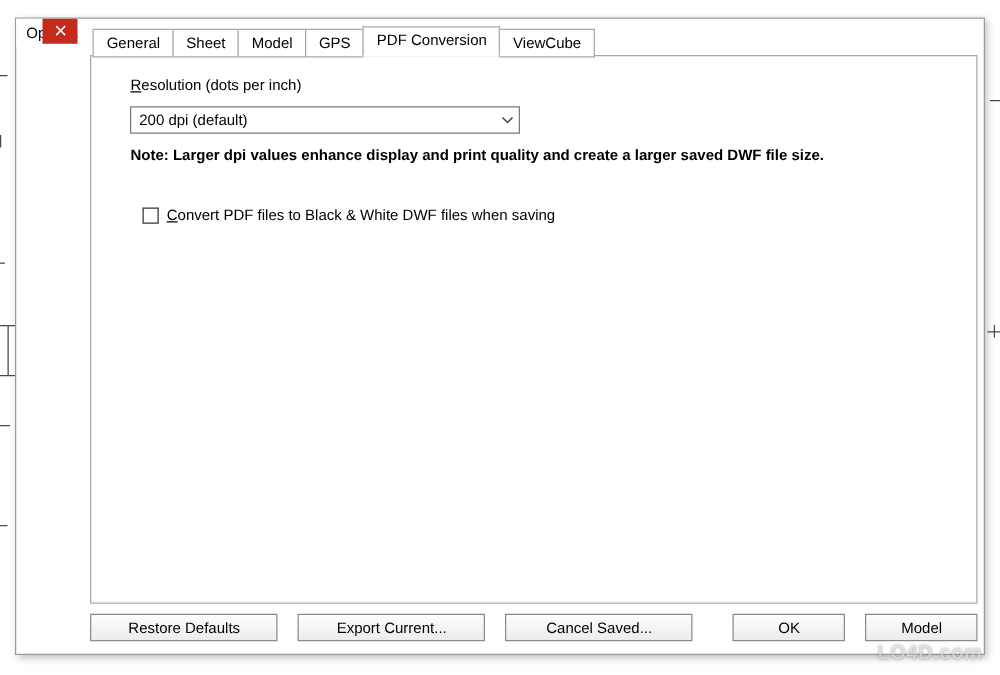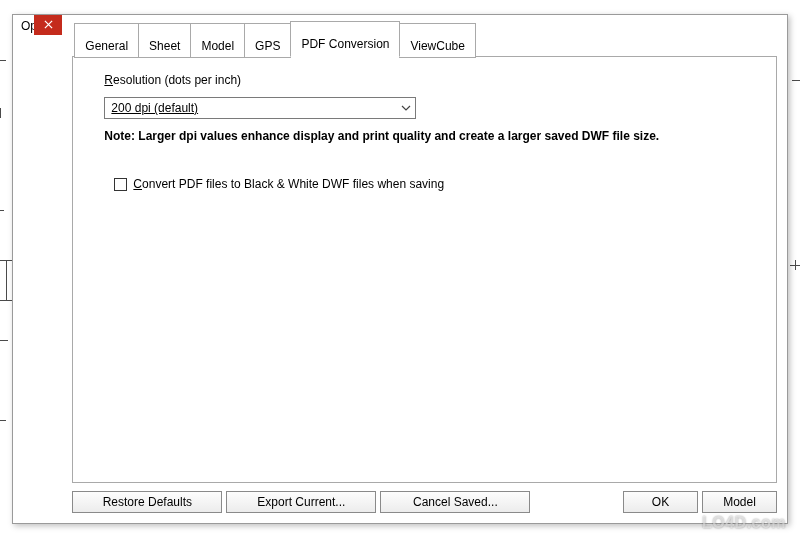--- a/index.html
+++ b/index.html
@@ -47,21 +47,21 @@
     display: flex; flex-direction: column;
     padding: 6px 10px 10px 10px;
   }
   .tabstrip {
     display: flex;
     position: relative;
     z-index: 2;
     margin-left: 2px;
   }
   .tab {
-    padding: 15px 10px 4px 10px;
+    padding: 3px 10px 4px 10px;
     border: 1px solid #a9a9a9;
     background: #fff;
     margin-right: -1px;
     cursor: pointer;
     position: relative;
     font-size: 12px;
   }
   .tab.active {
     border-bottom: 1px solid #fff;
     background: #fff;
@@ -88,21 +88,20 @@
   .underline-first::first-letter { text-decoration: underline; }
   .combo {
     margin-top: 10px;
     width: 312px; height: 22px;
     border: 1px solid #7a7a7a;
     display: flex; align-items: center;
     padding: 0 4px 0 6px;
     background: #fff;
     justify-content: space-between;
     cursor: pointer;
-    text-decoration: underline;
   }
   .combo .val { font-size: 12px; }
   .combo .arrow svg { width: 10px; height: 10px; display:block; }
   .note {
     margin-top: 10px;
     font-size: 12px;
     font-weight: bold;
   }
   .chk-row {
     margin-top: 34px;
@@ -114,33 +113,33 @@
     border: 1px solid #333;
     margin-right: 6px;
     background: #fff;
     cursor: pointer;
   }
   .chk-label { font-size: 12px; }
   .bottom-bar {
     display: flex;
     align-items: center;
     padding-top: 8px;
-    gap: 4px;
+    gap: 16px;
   }
   .btn {
     height: 22px;
     border: 1px solid #8a8a8a;
     background: linear-gradient(#fdfdfd,#ececec);
     font-size: 12px;
     display: flex; align-items: center; justify-content: center;
     cursor: pointer;
     padding: 0 8px;
   }
   .btn.wide { width: 150px; }
-  .btn.small { width: 75px; }
+  .btn.small { width: 90px; }
   .spacer { flex: 1; }
   .watermark {
     position: absolute;
     right: 14px; bottom: 8px;
     font-size: 16px;
     font-weight: 600;
     color: rgba(255,255,255,0.55);
     text-shadow: 0 0 2px rgba(0,0,0,0.4);
     letter-spacing: 0.5px;
     pointer-events: none;

